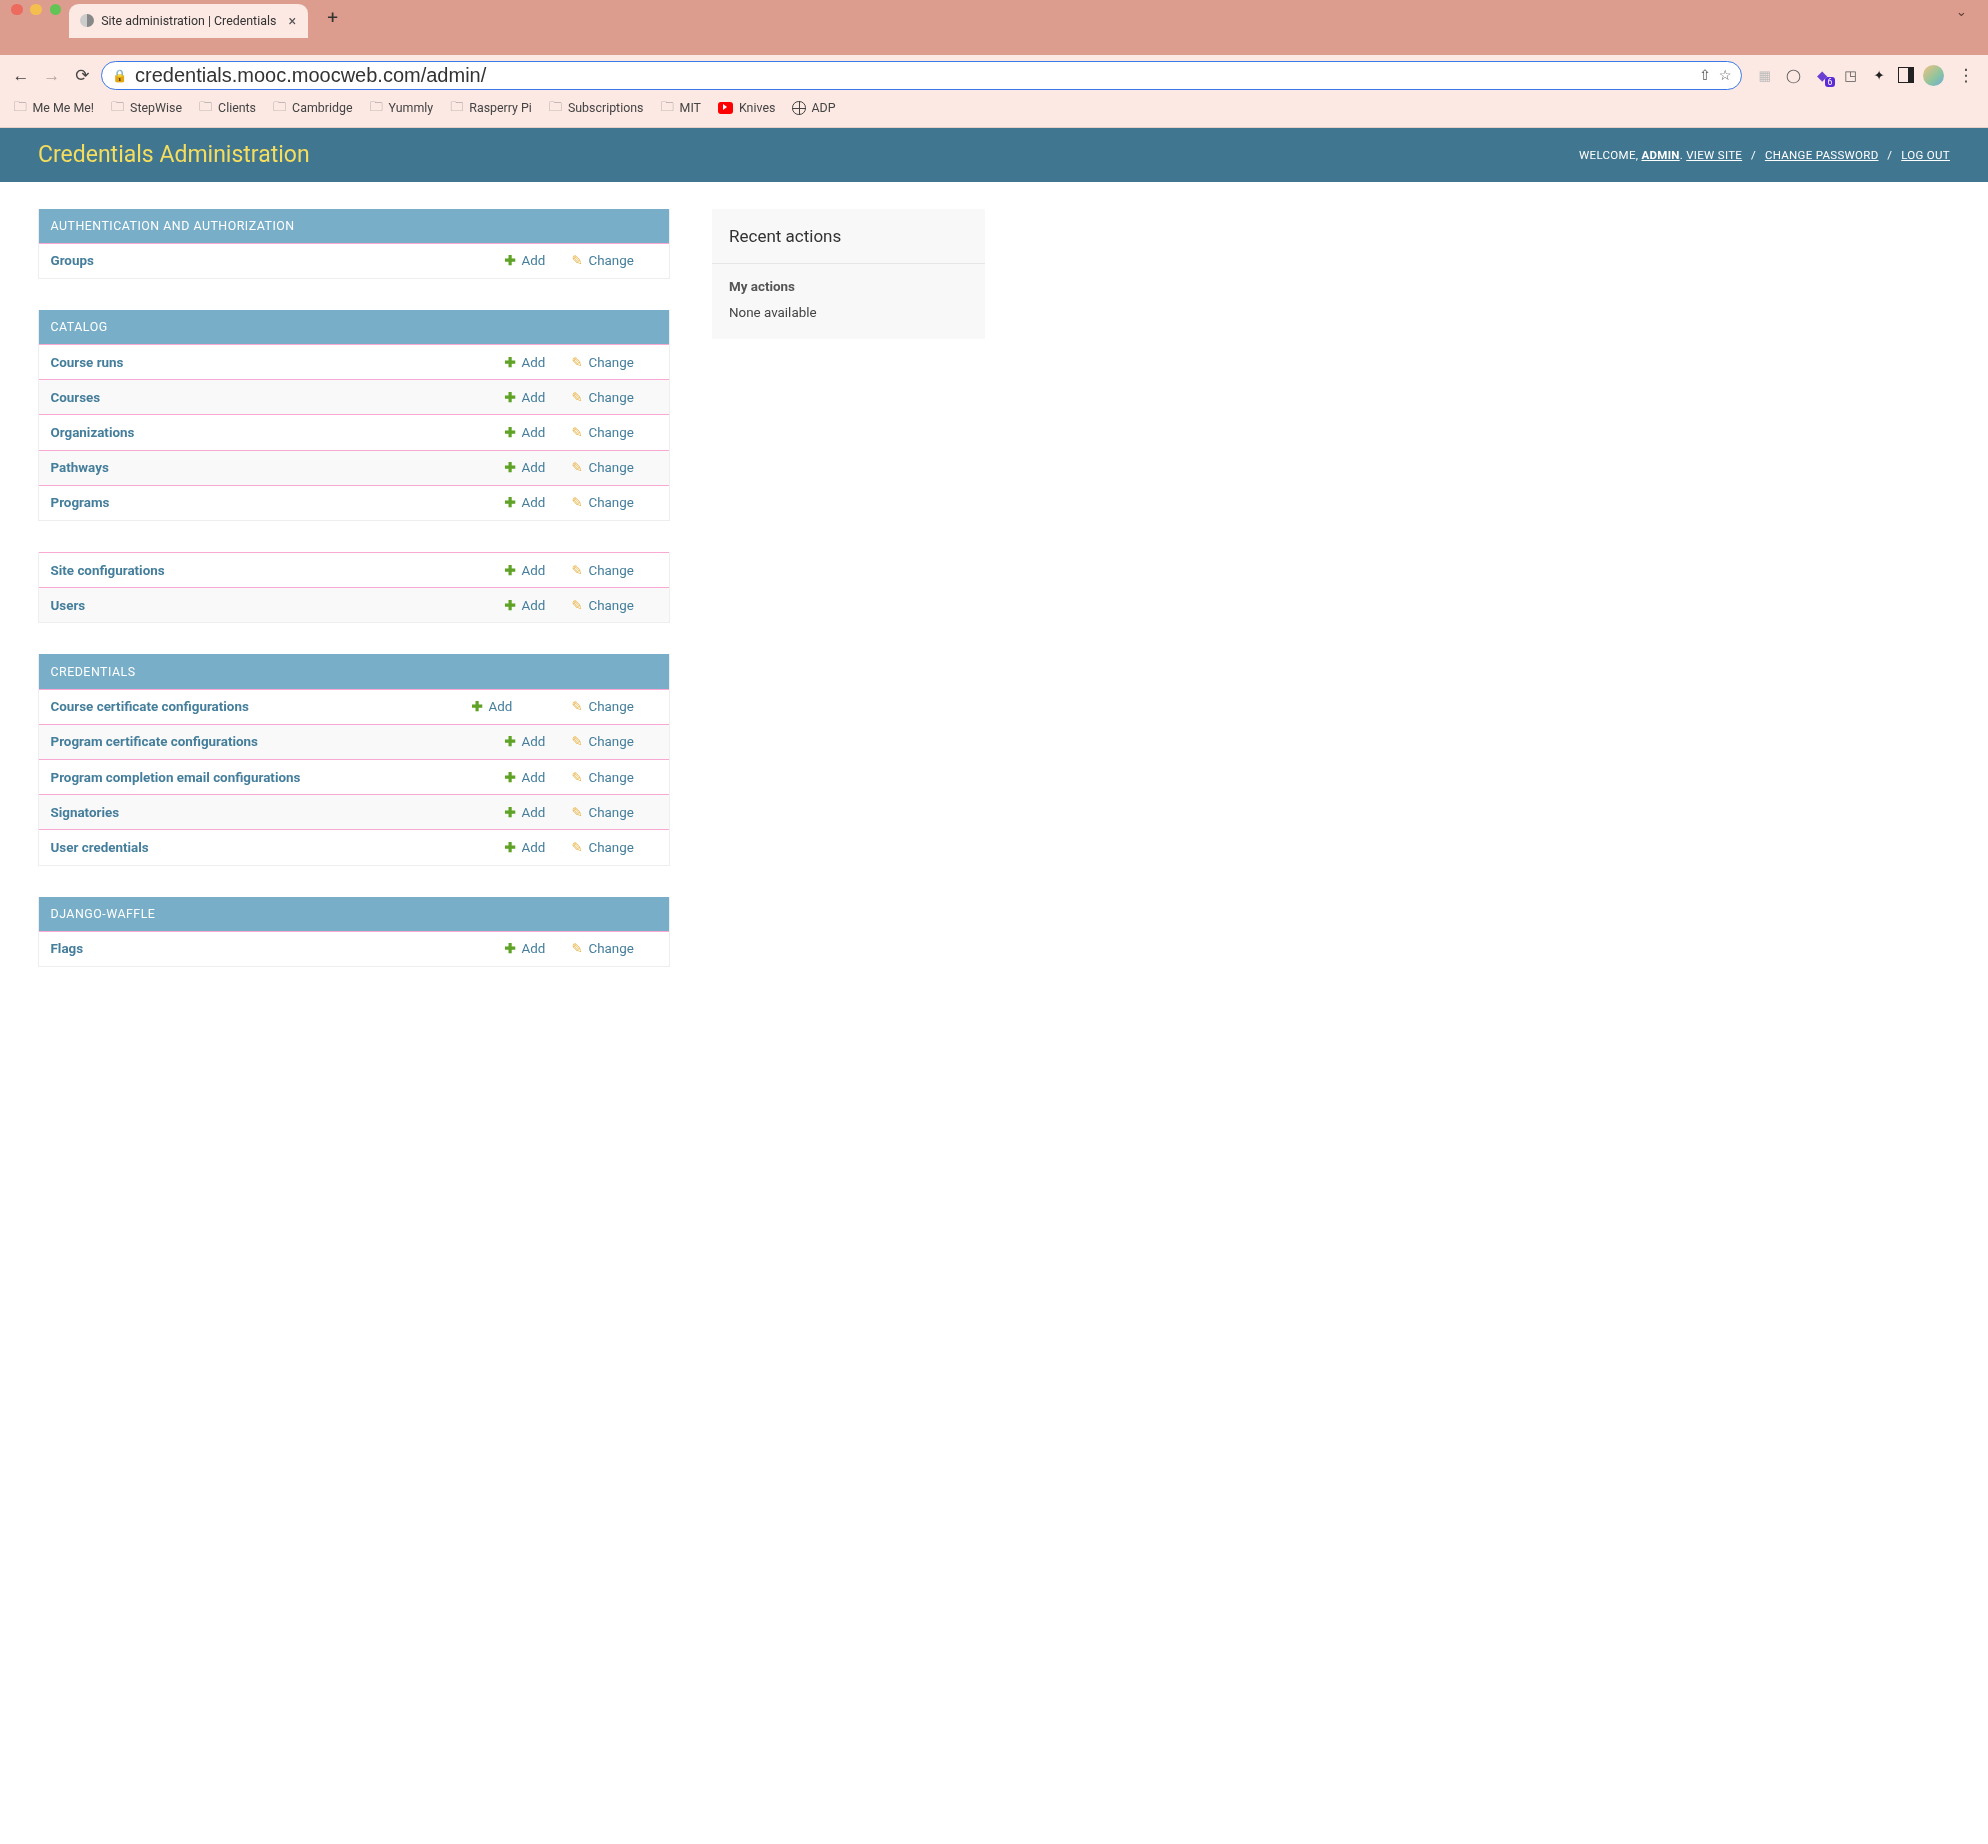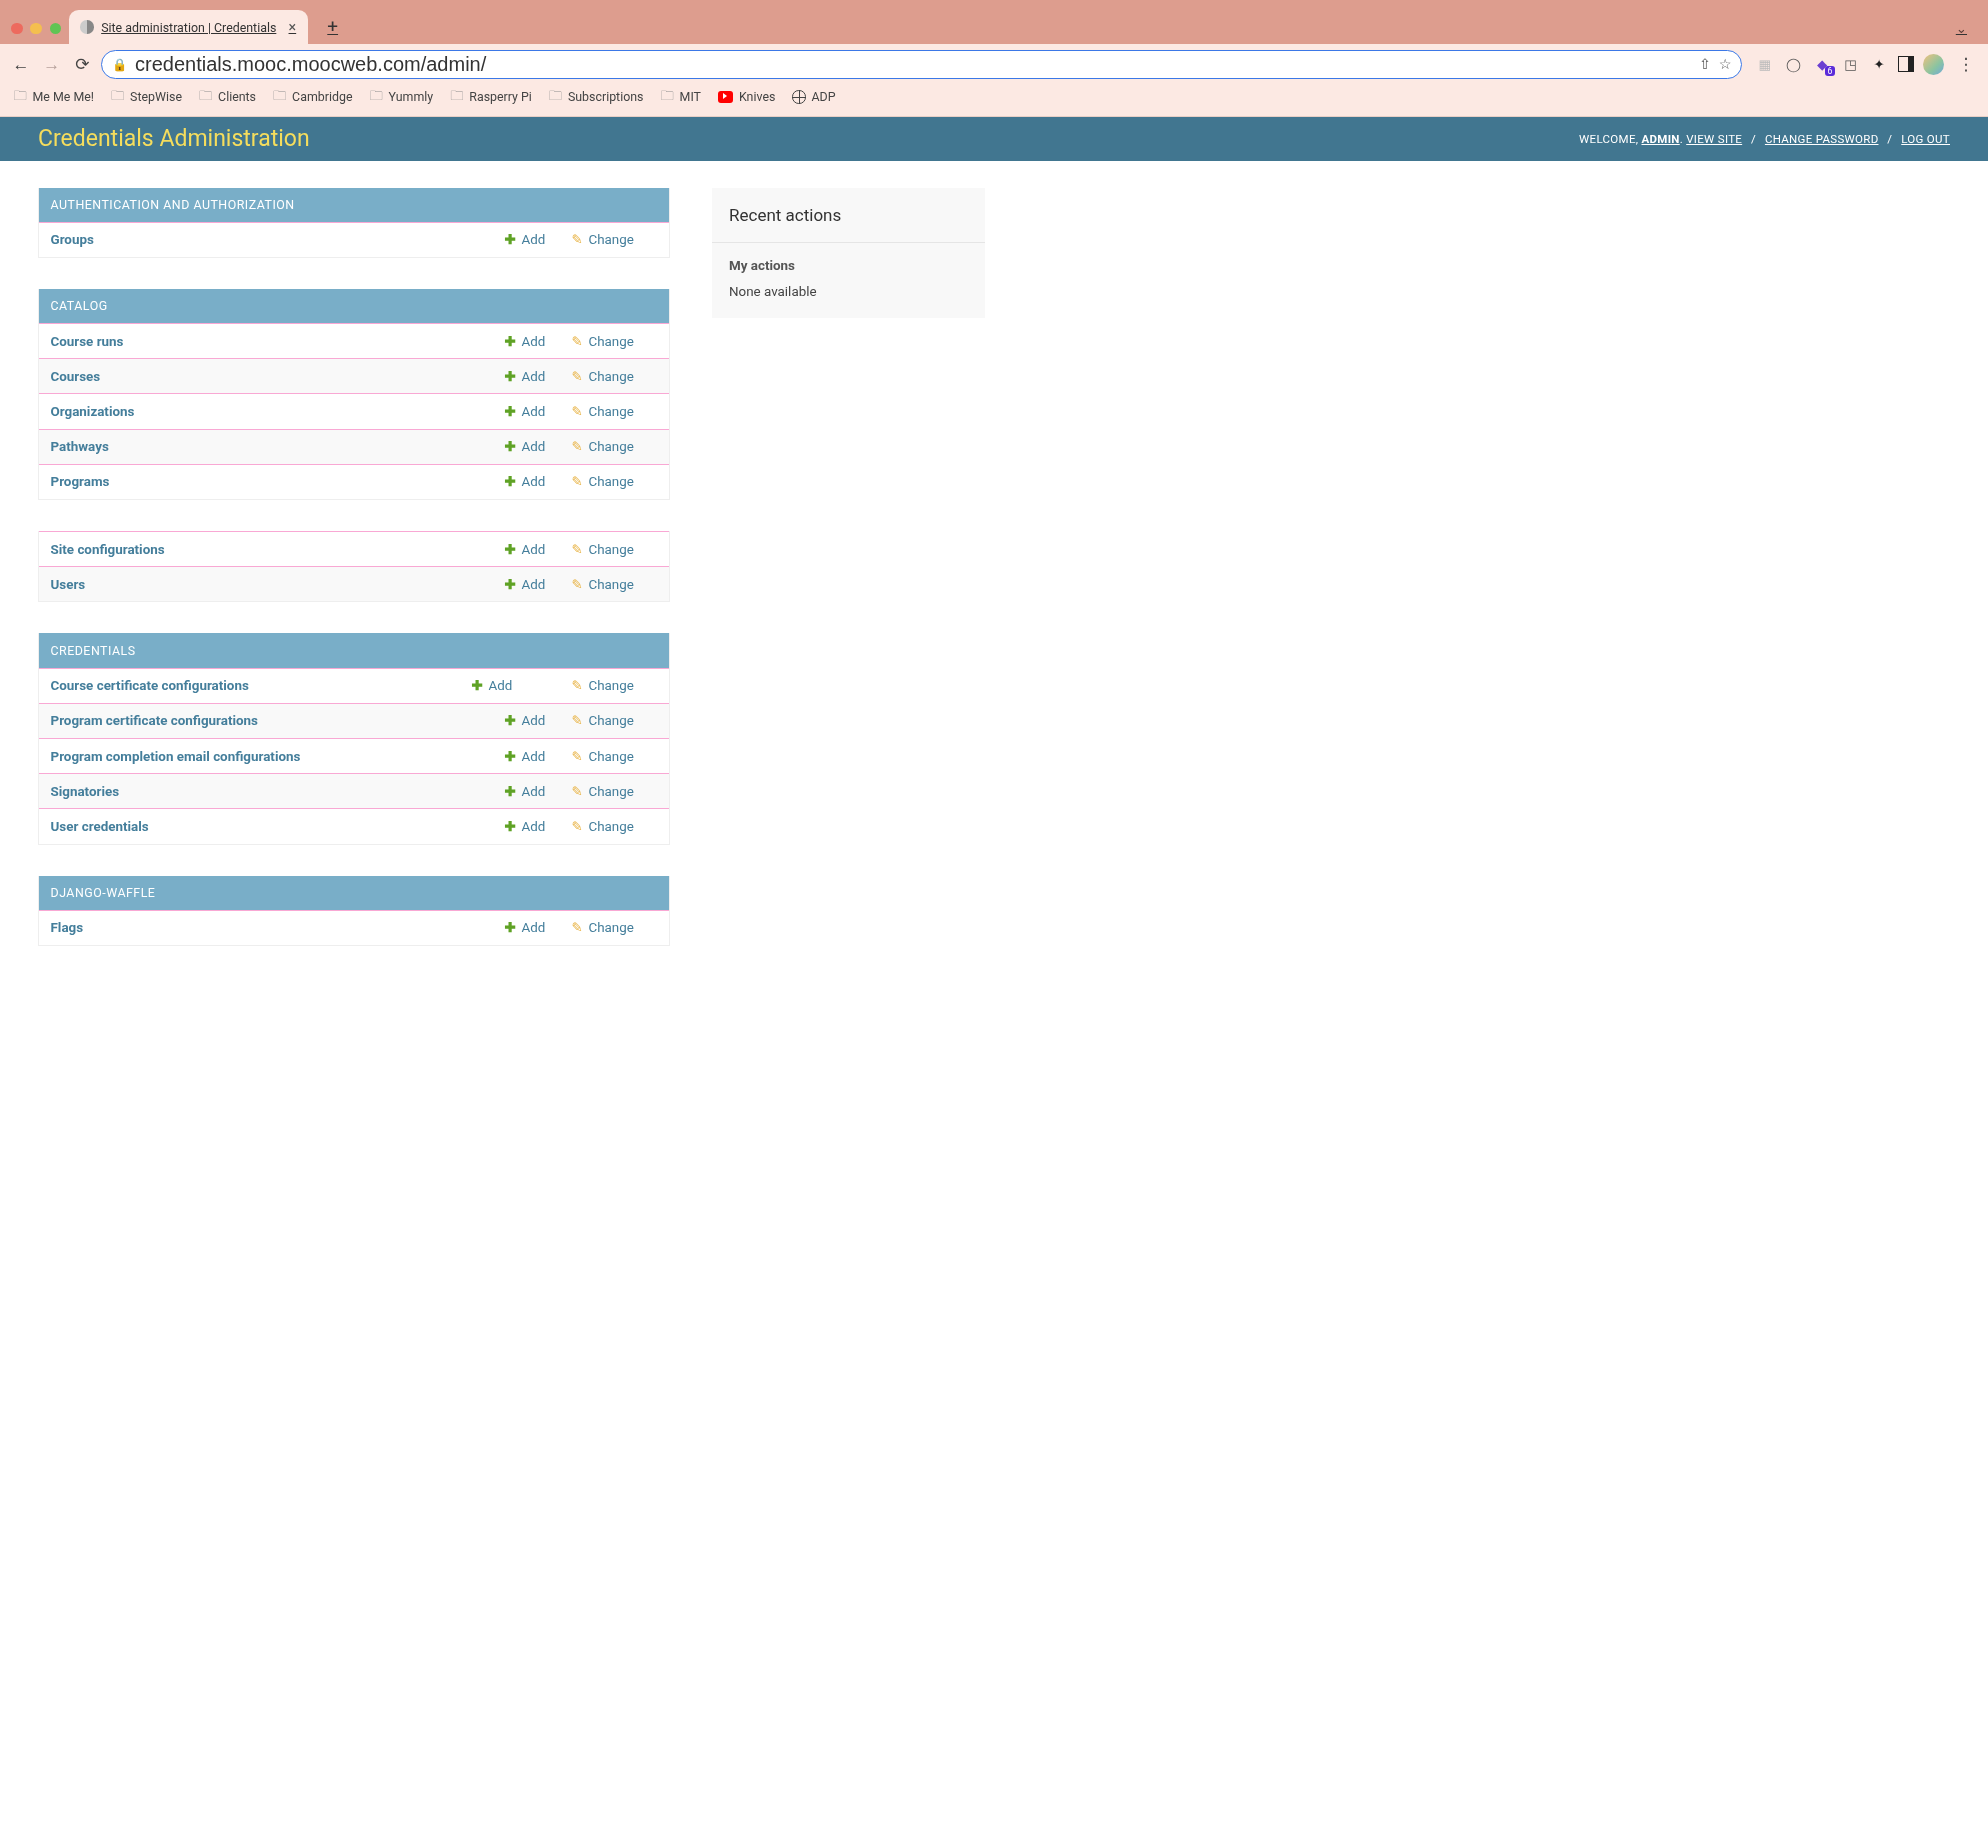--- a/index.html
+++ b/index.html
@@ -7,21 +7,21 @@
   body {
     font-family: "Roboto","Helvetica Neue",Arial,sans-serif;
     font-size: 13.4px;
     color: #333;
     background: #fff;
   }
 
   
   .chrome { background: #dd9d8e; }
   .tabstrip {
-    display: flex; align-items: flex-end; height: 44px; padding: 3.8px 7.6px 0 7.6px; text-decoration: underline;
+    display: flex; align-items: flex-start; height: 55px; padding: 3.8px 7.6px 0 7.6px;
   }
   .traffic { display: flex; gap: 7.6px; align-items: center; padding: 0 7.6px 9.6px 3.8px; }
   .traffic .dot { width: 11.5px; height: 11.5px; border-radius: 50%; }
   .dot.red{background:#ed6a5e;} .dot.yellow{background:#f4bf4f;} .dot.green{background:#61c454;}
   .tab {
     background:#fce9e3; border-radius:9.6px 9.6px 0 0; height:34px;
     display:flex; align-items:center; gap:7.6px; padding:0 11.5px; min-width:239px;
     color:#333; font-size:12.4px;
   }
   .tab .favicon { width:13.4px;height:13.4px;border-radius:50%;
@@ -62,21 +62,21 @@
   .bm .folder{color:#8d8d8d;font-size:13.4px;}
   .ytico{width:15.3px;height:11.5px;background:#f00;border-radius:2.9px;position:relative;}
   .ytico::after{content:"";position:absolute;left:4.8px;top:1.9px;border-left:4.8px solid #fff;
     border-top:3.8px solid transparent;border-bottom:3.8px solid transparent;}
   .globe{width:13.4px;height:13.4px;border:1.4px solid #444;border-radius:50%;position:relative;}
   .globe::before{content:"";position:absolute;left:50%;top:-1px;bottom:-1px;width:1px;background:#444;}
   .globe::after{content:"";position:absolute;top:50%;left:-1px;right:-1px;height:1px;background:#444;}
 
   
   .app-header{
-    background:#417690; color:#fff; height:44px; display:flex; align-items:center;
+    background:#417690; color:#fff; height:54px; display:flex; align-items:center;
     padding:0 38px; justify-content:space-between;
   }
   .app-header h1{color:#f5dd5d; font-weight:400; font-size:23px;}
   .userlinks{font-size:11.5px; letter-spacing:0.3px;}
   .userlinks a{color:#fff; text-decoration:underline; cursor:pointer;}
   .userlinks .sep{margin:0 5.7px;}
   .userlinks b{text-decoration:underline;}
 
   
   .content{padding:27px 38px 57px 38px; display:flex; gap:42px; align-items:flex-start;}

